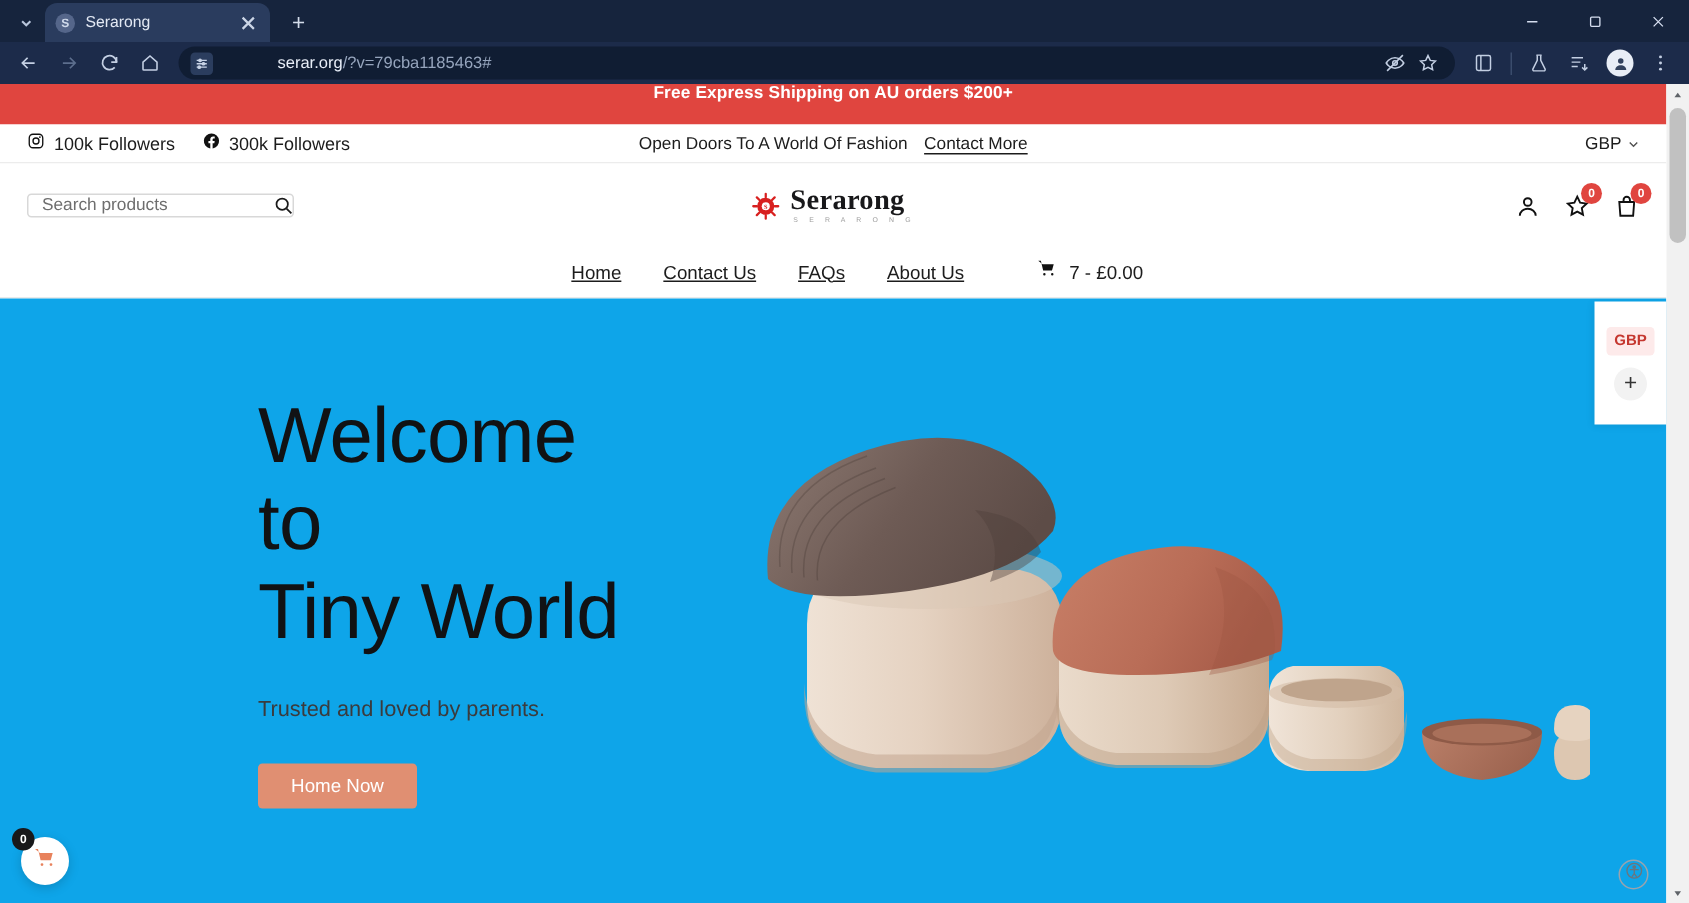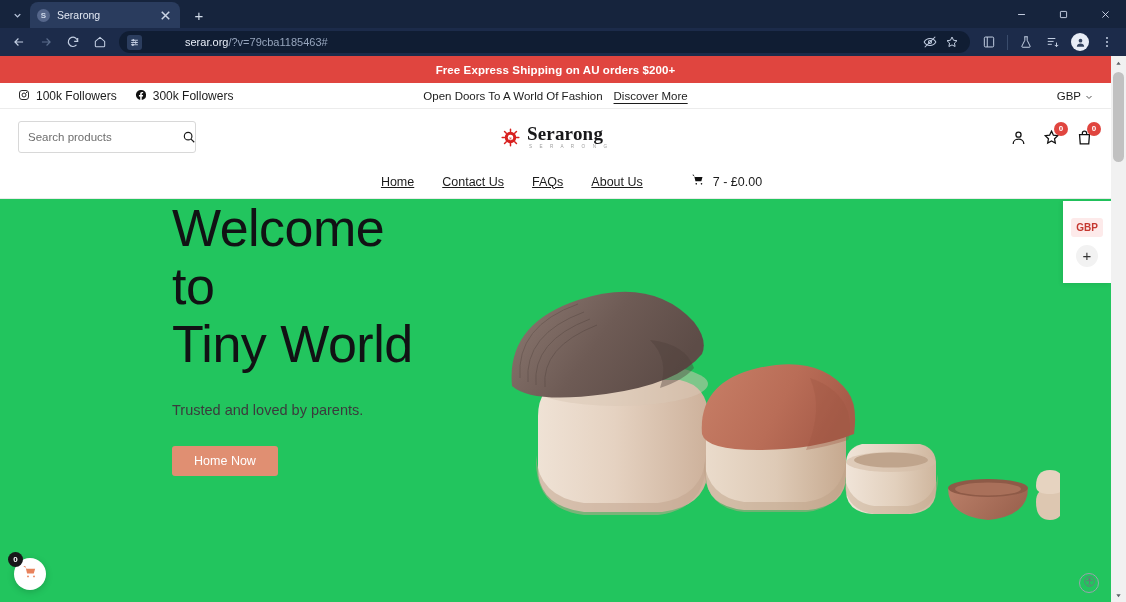--- a/index.html
+++ b/index.html
@@ -86,21 +86,21 @@
   .avatar-btn svg { width: 11px; height: 11px; }
 
   
   .viewport {
     flex: 1; background: #ffffff; position: relative; overflow: hidden; display: flex;
   }
   .page { flex: 1; position: relative; overflow: hidden; }
 
   
   .announce {
-    height: 27px; background: #e0453f; display: flex; align-items: center;
+    height: 27px; background: #e0453f; display: flex; align-items: flex-start;
     justify-content: center;
   }
   .announce-txt { color: #fff; font-size: 11.5px; font-weight: bold; letter-spacing: .1px; }
 
   
   .topbar {
     height: 26px; background: #fff; display: flex; align-items: center;
     padding: 0 18px; border-bottom: 1px solid #ececec; position: relative;
   }
   .socials { display: flex; align-items: center; gap: 18px; }
@@ -120,21 +120,21 @@
   .currency { margin-left: auto; display: flex; align-items: center; gap: 4px; }
   .currency-label { font-size: 11.5px; color: #1c1c1c; }
   .currency svg { width: 8px; height: 8px; color: #555; }
 
   
   .header {
     height: 56px; background: #fff; display: flex; align-items: center;
     padding: 0 18px; position: relative;
   }
   .search {
-    width: 178px; height: 32px; border: 1px solid #d8d8d8; border-radius: 3px;
+    width: 178px; height: 16px; border: 1px solid #d8d8d8; border-radius: 3px;
     display: flex; align-items: center; padding: 0 9px; background: #fff;
   }
   .search input {
     flex: 1; border: none; outline: none; font-size: 11.5px; color: #333;
     font-family: "Liberation Sans", sans-serif; background: transparent;
   }
   .search input::placeholder { color: #6e6e6e; }
   .search-ico { color: #1a1a1a; display: flex; }
   .search-ico svg { width: 14px; height: 14px; }
 
@@ -172,21 +172,21 @@
     justify-content: center; gap: 28px; border-bottom: 1px solid #eaeaea; padding-left: 32px;
   }
   .nav-item { font-size: 12.5px; color: #1c1c1c; }
   .nav-cart { display: flex; align-items: center; gap: 8px; margin-left: 20px; }
   .nav-cart svg { width: 14px; height: 14px; color: #111; }
   .nav-cart-txt { font-size: 12.5px; color: #1c1c1c; }
 
   
   .hero {
     position: absolute; left: 0; right: 0; top: 143px; bottom: 0;
-    background: #22c55e; display: flex; overflow: hidden;
+    background: #0ea5e9; display: flex; align-items: center; overflow: hidden;
   }
   .hero-copy { padding-left: 172px; width: 420px; position: relative; z-index: 2; }
   .hero-h1 {
     font-size: 52px; line-height: 1.12; color: #111214; font-weight: 400;
     letter-spacing: -.5px;
   }
   .hero-sub { font-size: 14.5px; color: #3b3b3d; margin-top: 28px; }
   .hero-btn {
     margin-top: 28px; width: 106px; height: 30px; background: #e08f72;
     border: none; border-radius: 3px; color: #fff; font-size: 12.5px;
@@ -399,21 +399,21 @@
               <svg viewBox="0 0 24 24" fill="currentColor">
                   <path d="M12 2a10 10 0 00-1.6 19.9v-7h-2.5V12h2.5V9.8c0-2.5 1.5-3.9 3.7-3.9 1.1 0 2.2.2 2.2.2v2.4h-1.2c-1.2 0-1.6.8-1.6 1.6V12h2.7l-.4 2.9h-2.3v7A10 10 0 0012 2z"></path>
                 </svg>
             </span>
             <span class="social-label">300k Followers</span>
           </div>
         </div>
 
         <div class="topcenter">
           <span class="top-tag">Open Doors To A World Of Fashion</span>
-          <a class="top-link" href="#">Discover More</a>
+          <a class="top-link" href="#">Contact More</a>
         </div>
 
         <div class="currency">
           <span class="currency-label">GBP</span>
           <span>
             <svg viewBox="0 0 16 16" fill="none" stroke="currentColor" stroke-width="2">
                 <path d="M3 6l5 5 5-5"></path>
               </svg>
           </span>
         </div>

